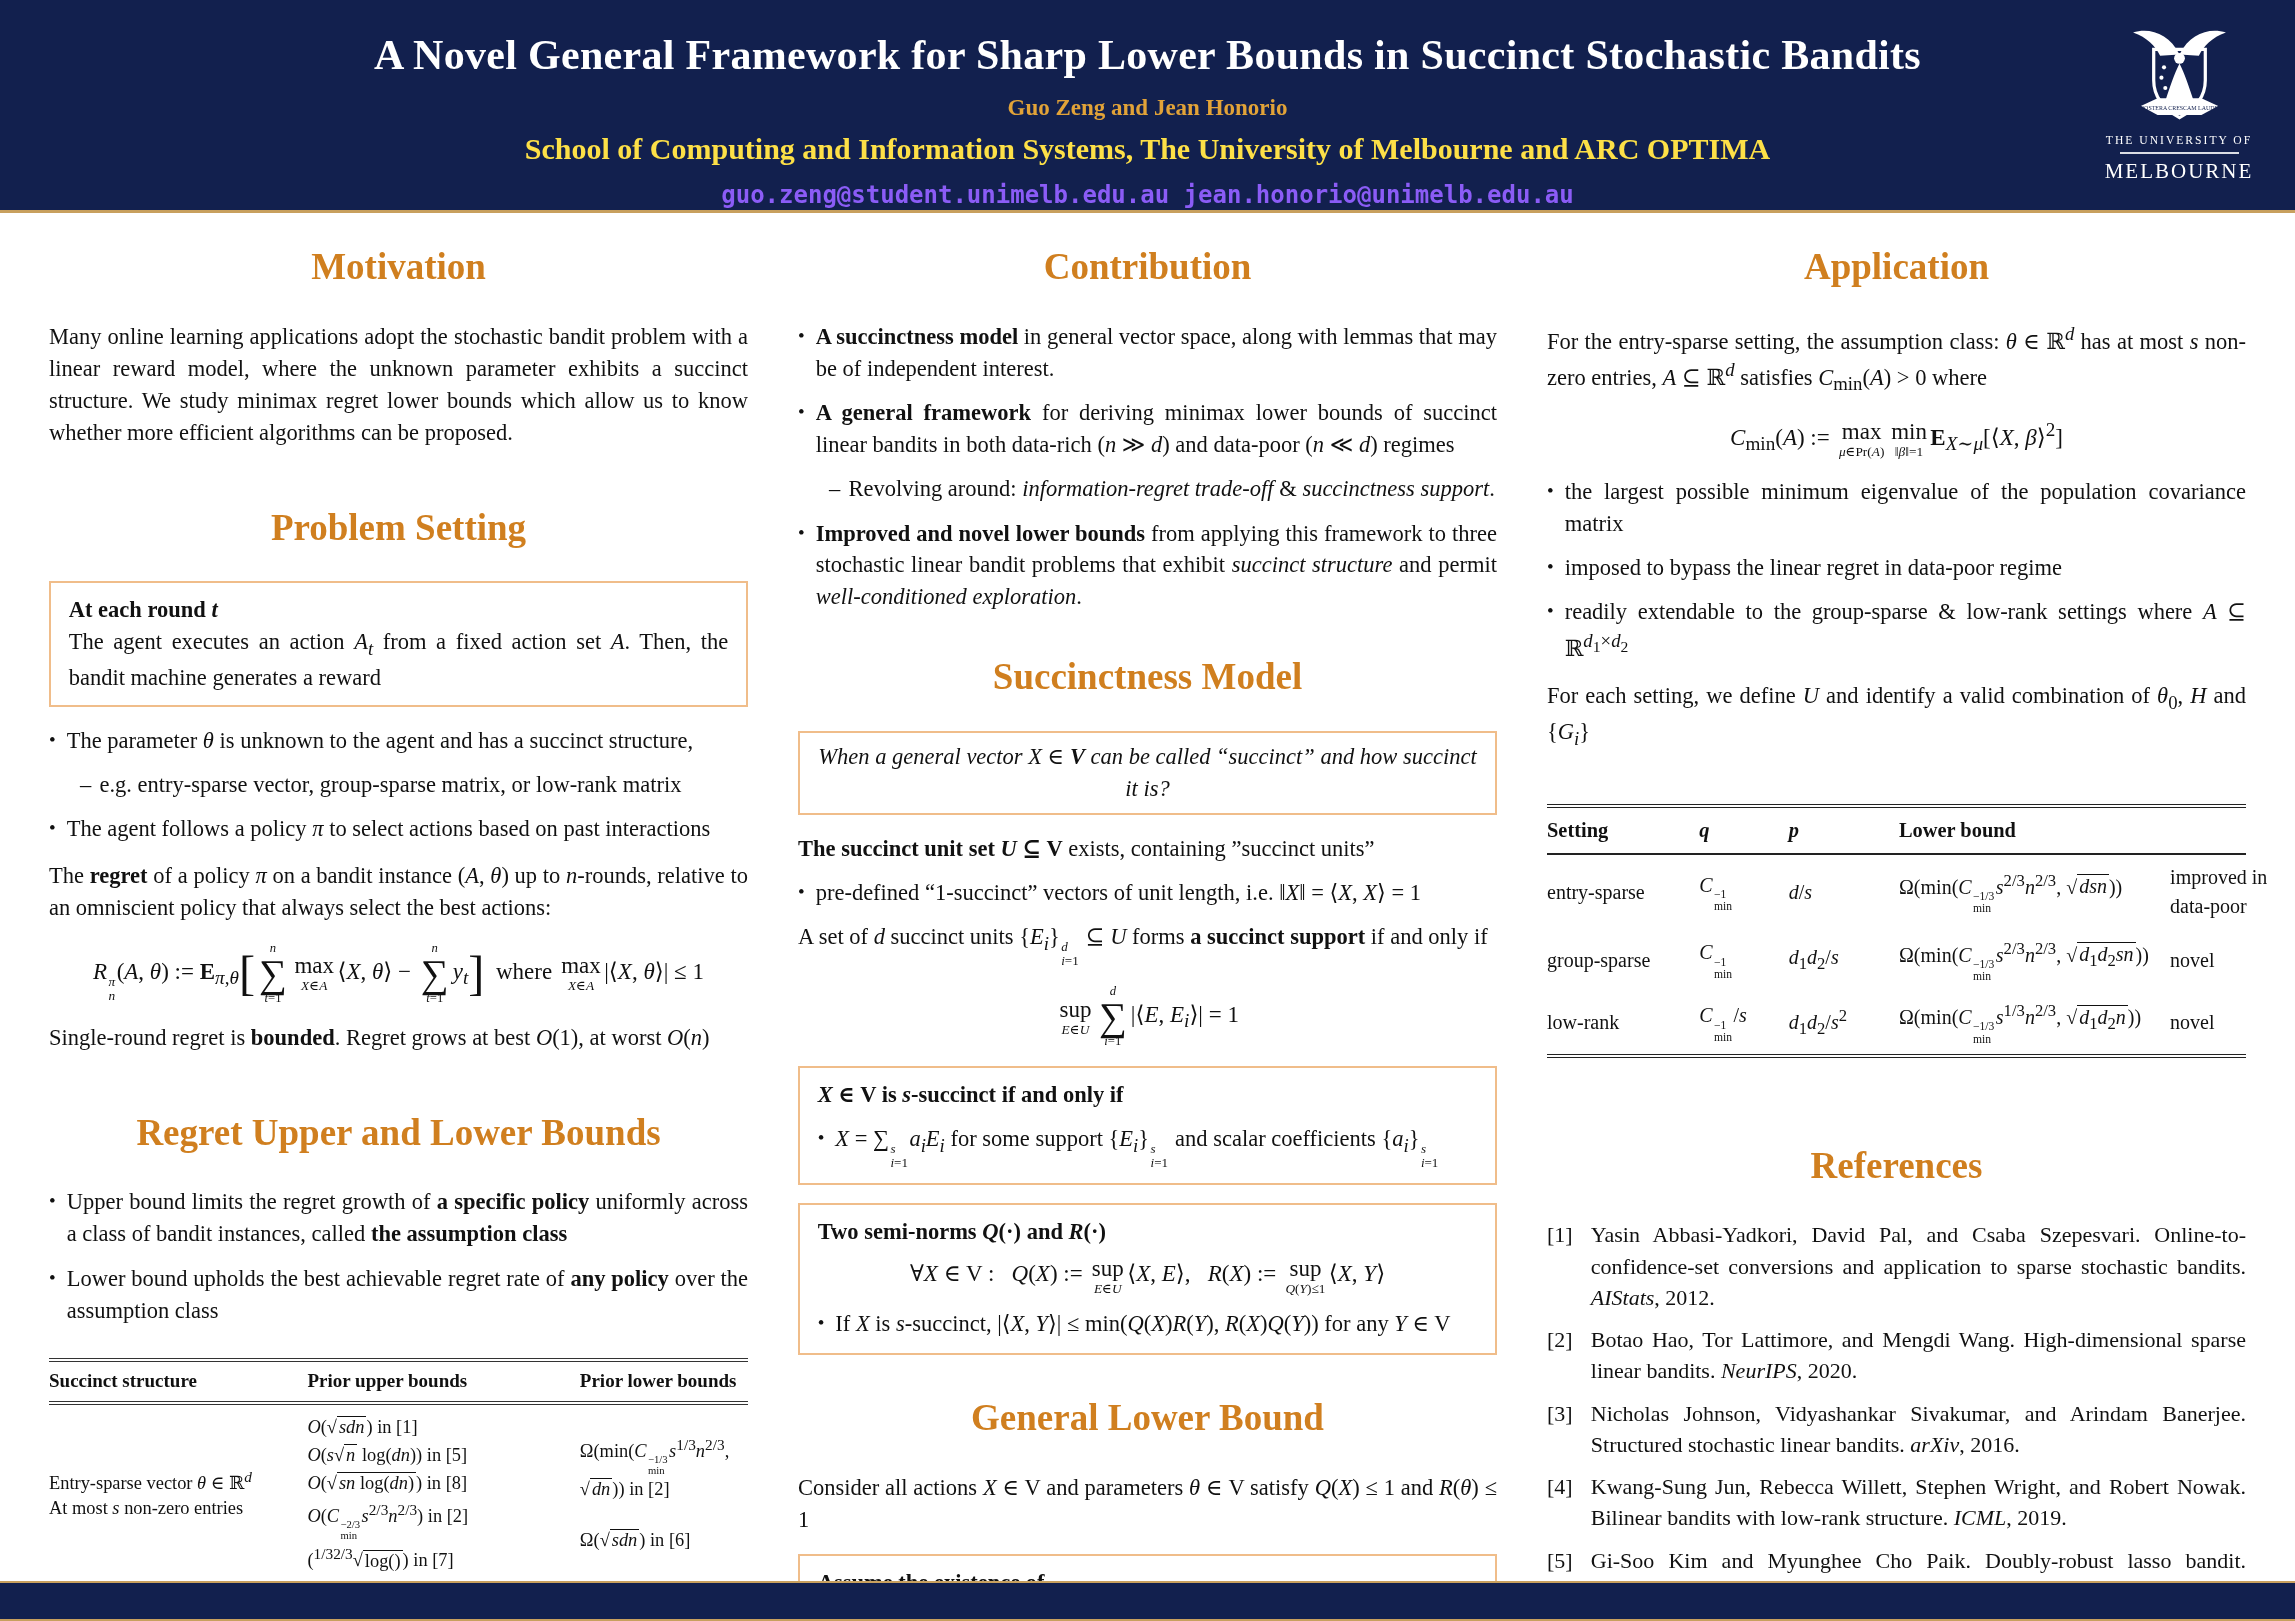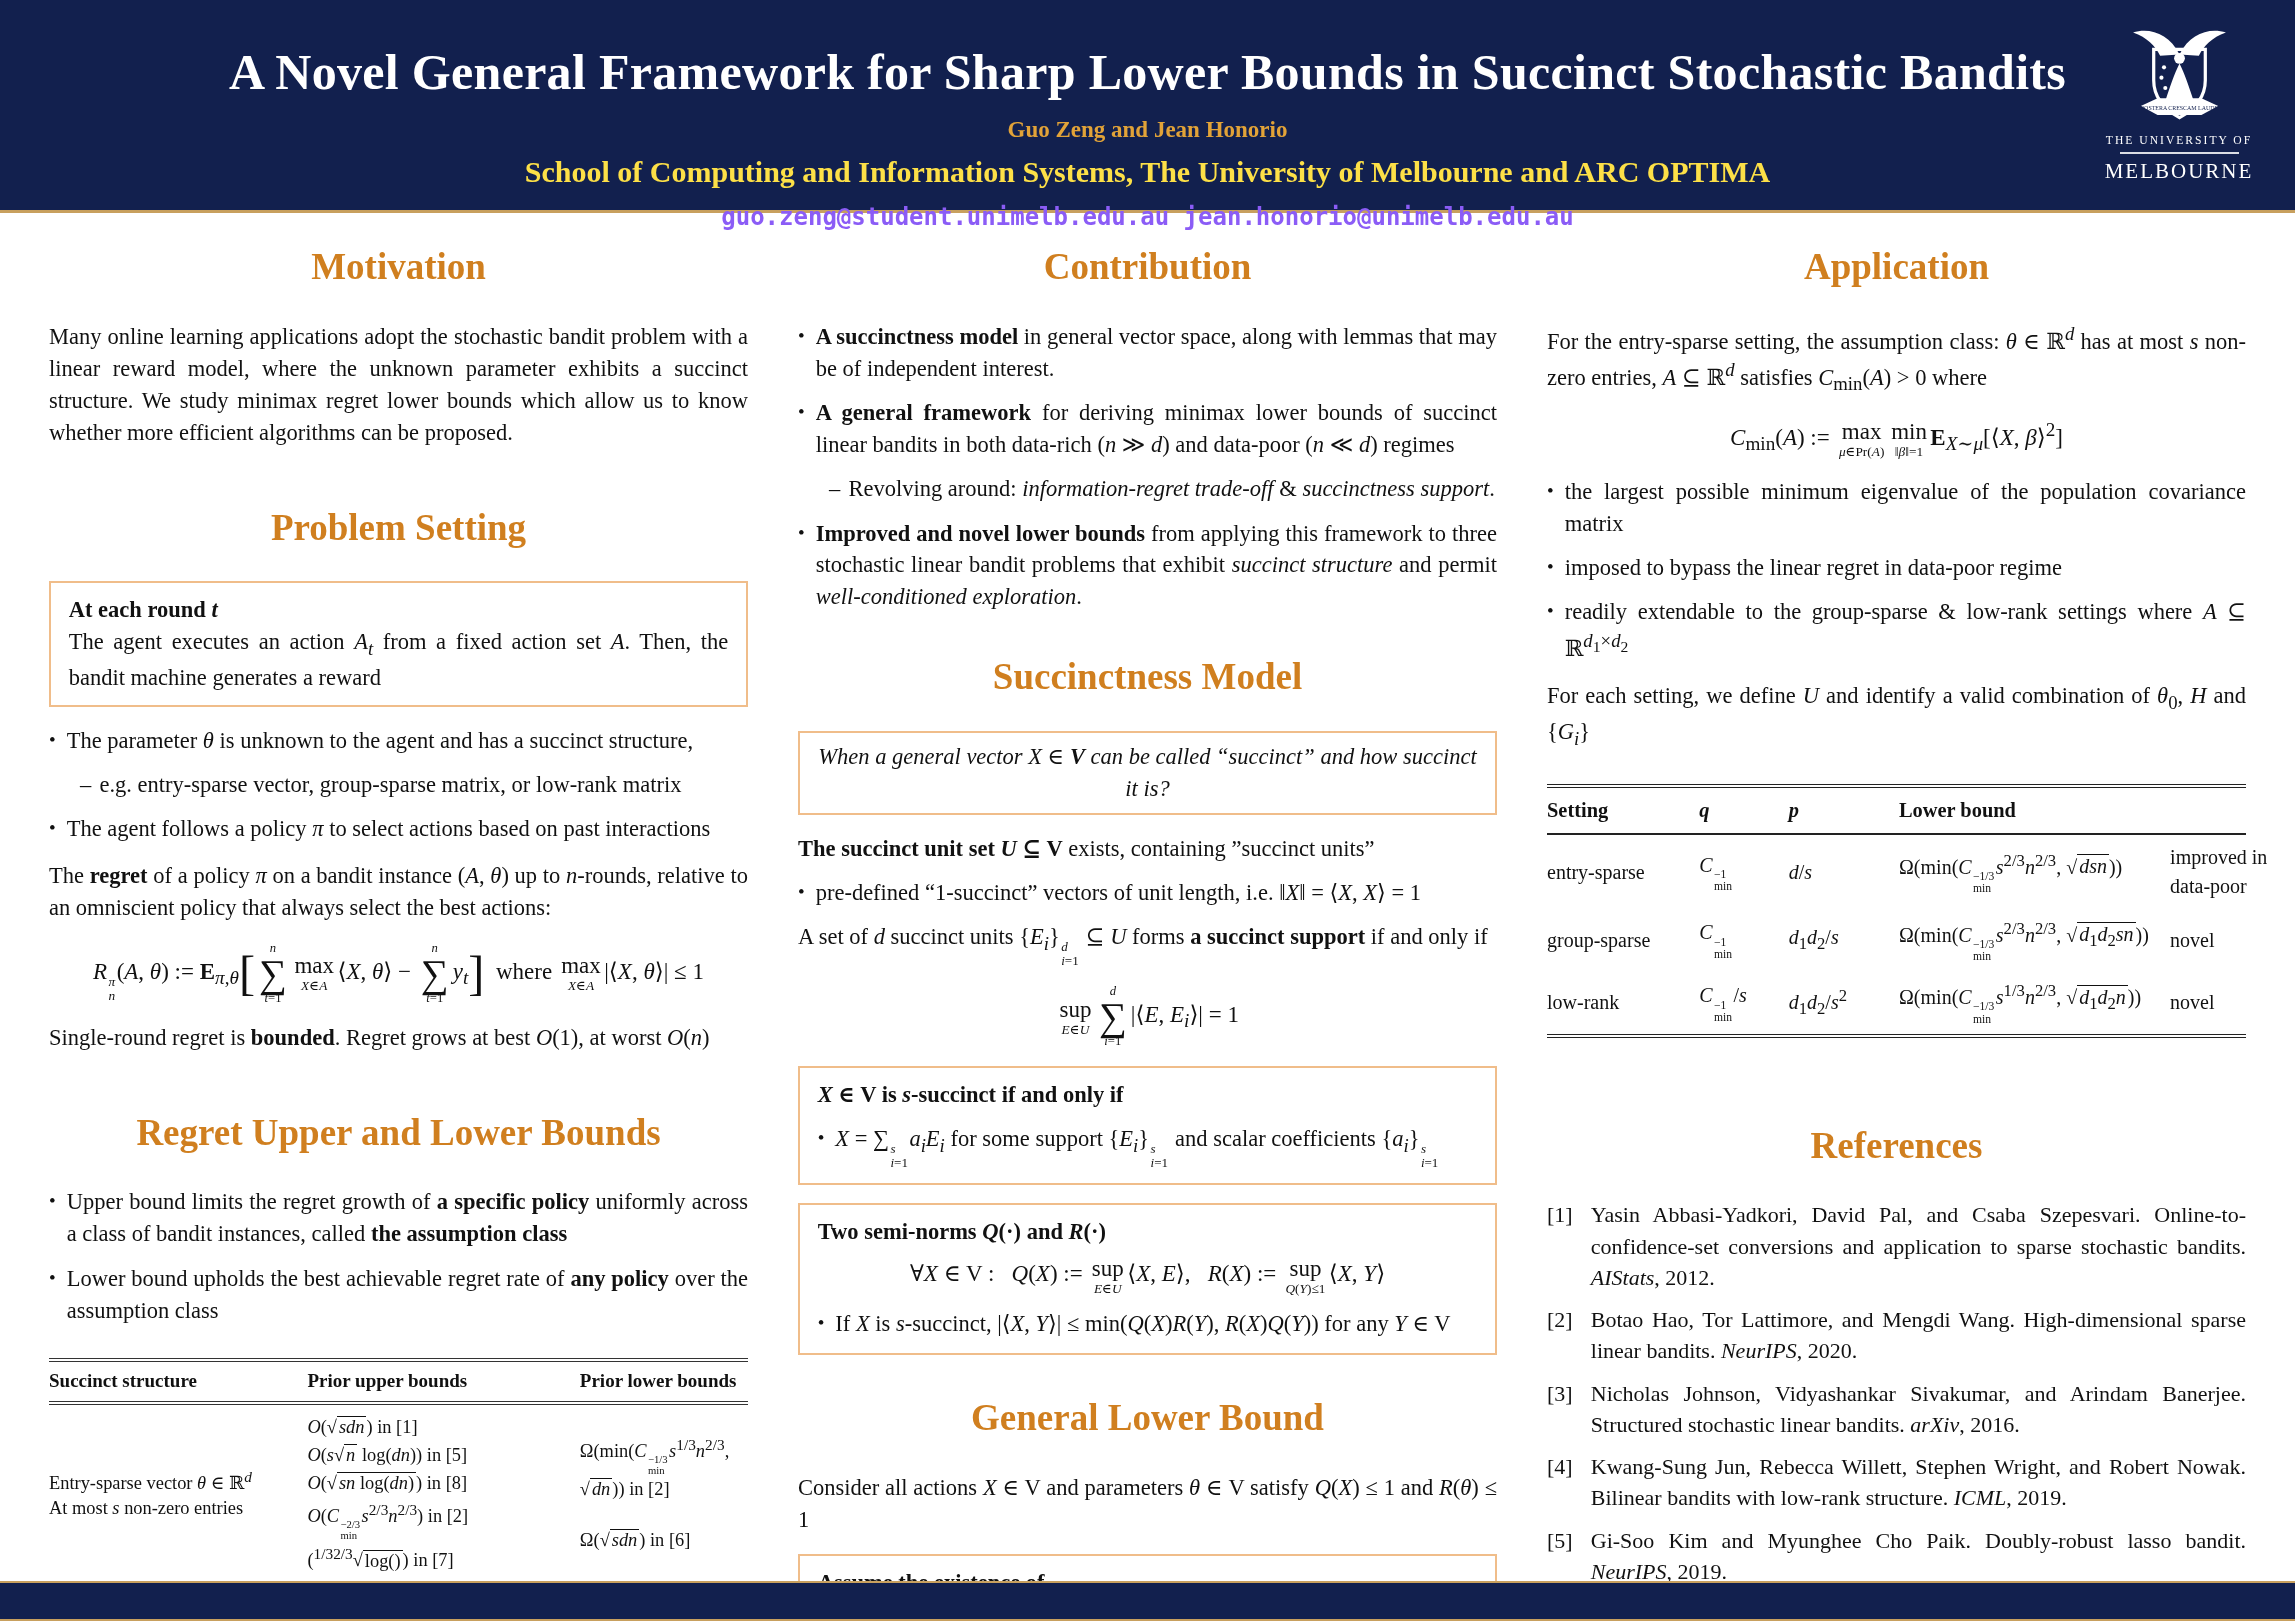--- a/index.html
+++ b/index.html
@@ -3,21 +3,21 @@
 <meta charset="utf-8">
 <style>
   *{margin:0;padding:0;box-sizing:border-box}
   html,body{width:2295px;height:1621px}
   body{position:relative;background:#ffffff;font-family:"Liberation Serif","DejaVu Serif",serif;
        color:#111;font-size:22.5px;line-height:1.42;overflow:hidden}
 
   
   .header{position:absolute;top:0;left:0;width:100%;height:213px;background:#12204e;
           border-bottom:3.4px solid #c8a05e;color:#fff;text-align:center}
-  .htitle{padding-top:37px;font-size:50px;font-weight:bold;letter-spacing:0.3px}
+  .htitle{padding-top:26px;font-size:42px;font-weight:bold;letter-spacing:0.3px}
   .hauthors{margin-top:6px;font-size:23px;font-weight:bold;color:#e2a338}
   .haffil{margin-top:4.1px;font-size:30px;font-weight:bold;color:#fde047}
   .hemails{margin-top:6.8px;font-size:24px;font-weight:bold;color:#8b5cf6;
            font-family:"DejaVu Sans Mono","Liberation Mono",monospace}
   .logo{position:absolute;right:31px;top:15px;width:170px;display:flex;flex-direction:column;
         align-items:center;gap:3px}
   .logo .lt{font-size:11.6px;letter-spacing:2px;color:#fff}
   .logo .sep{width:119px;height:1.4px;background:#fff;opacity:.85}
   .logo .lb{font-size:21px;letter-spacing:2px;color:#fff}
 
@@ -57,21 +57,21 @@
   
   .ltable{margin-top:31px;font-size:18.4px;line-height:1.35;border-top:4.1px double #333;
           border-bottom:4.1px double #333}
   .ltable .tr{display:grid;grid-template-columns:36% 38% 26%;column-gap:6.8px;align-items:center;
               padding:6.8px 0}
   .ltable .th{font-weight:bold;border-bottom:4.1px double #333;font-size:19px}
   .ltable .row{border-bottom:1.4px solid #777}
   .cellstack div{margin:3.4px 0}
 
   
-  .rtable{margin-top:32px;font-size:20px;border-top:4.1px double #222;border-bottom:4.1px double #222}
+  .rtable{margin-top:52px;font-size:20px;border-top:4.1px double #222;border-bottom:4.1px double #222}
   .rtable .tr{display:grid;grid-template-columns:21% 12% 15% 38% 14%;column-gap:5.5px;
               align-items:center;padding:8.2px 0}
   .rtable .th{font-weight:bold;border-bottom:2.7px solid #222;font-size:20.4px}
 
   
   .refs{margin-top:20.4px}
   .ref{display:flex;gap:6.8px;margin:11px 0;text-align:justify;font-size:22px}
   .ref .lab{flex:0 0 37px}
   .ref .rt{flex:1 1 auto}
 

